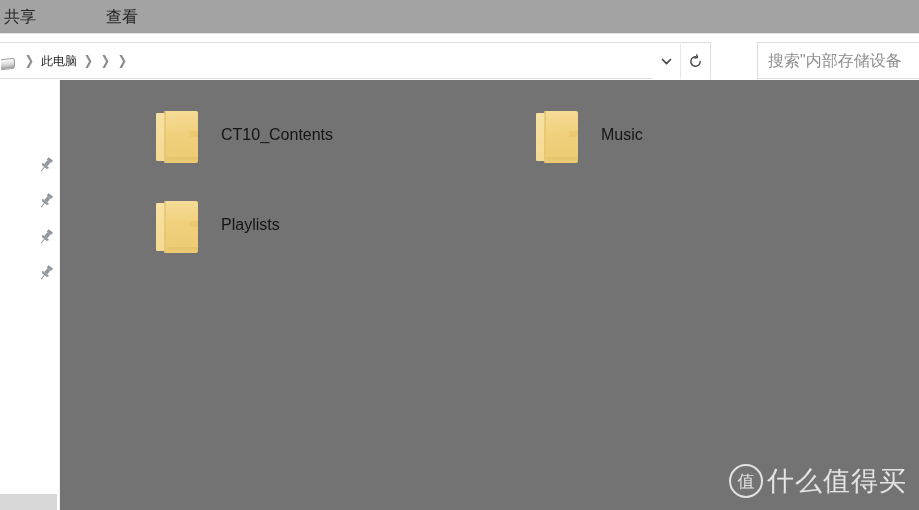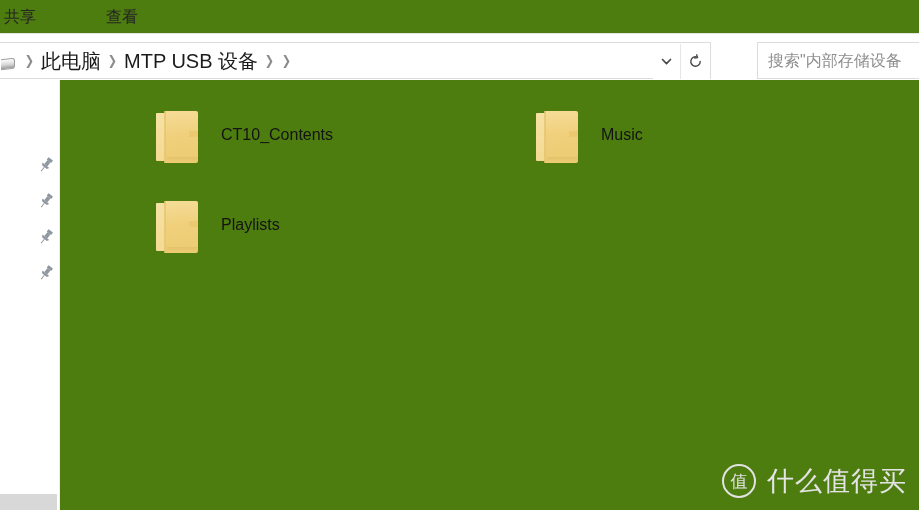--- a/index.html
+++ b/index.html
@@ -16,21 +16,21 @@
     color: #1a1a1a;
     -webkit-font-smoothing: antialiased;
   }
 
   
   .ribbon {
     position: absolute;
     left: 0; top: 0;
     width: 919px;
     height: 34px;
-    background: #4d7c0f;
+    background: #a3a3a3;
     border-bottom: 1px solid #e3e3e3;
     box-sizing: border-box;
   }
   .ribbon-tab {
     position: absolute;
     top: 5px;
     font-size: 16px;
     line-height: 24px;
     color: #262626;
     white-space: nowrap;
@@ -82,21 +82,21 @@
     text-align: center;
     color: #8b8b8b;
     font-size: 13px;
     line-height: 1;
     font-weight: bold;
     transform: scaleX(0.85);
     user-select: none;
   }
   .crumb {
     flex: 0 0 auto;
-    font-size: 20px;
+    font-size: 12px;
     line-height: 20px;
     color: #1b1b1b;
     white-space: nowrap;
     padding: 2px 3px;
     cursor: default;
   }
   .addr-controls {
     position: absolute;
     right: 0; top: 0;
     height: 37px;
@@ -179,21 +179,21 @@
     height: 16px;
     background: #d8d8d8;
   }
 
   
   .content-pane {
     position: absolute;
     left: 60px; top: 80px;
     width: 859px;
     height: 430px;
-    background: #4d7c0f;
+    background: #737373;
     overflow: hidden;
   }
   .file-item {
     position: absolute;
     display: flex;
     align-items: center;
     height: 70px;
     cursor: default;
   }
   .file-item.i0 { left: 93px;  top: 20px;  }
@@ -272,21 +272,21 @@
     border-radius: 50%;
     display: flex;
     align-items: center;
     justify-content: center;
     font-size: 17px;
     line-height: 1;
     color: #e2e2e2;
     font-family: "DejaVu Sans", sans-serif;
   }
   .wm-text {
-    margin-left: 11px;
+    margin-left: 4px;
     font-size: 27px;
     line-height: 30px;
     color: #e4e4e4;
     letter-spacing: 1px;
     font-family: Liberation Sans, sans-serif;
   }
 </style>
 </head>
 <body>
 
@@ -299,21 +299,20 @@
 
   <div class="address-box">
     <div class="addr-lead-icon">
       <div class="blob"></div>
     </div>
 
     <div class="crumb-sep">❯</div>
     <div class="crumb">此电脑</div>
 
     <div class="crumb-sep">❯</div>
-    <div class="crumb">MTP USB 设备</div>
 
     <div class="crumb-sep">❯</div>
 
     <div class="crumb-sep">❯</div>
 
     <div class="addr-controls">
       <div class="addr-btn">
         <svg width="13" height="13" viewBox="0 0 13 13" aria-hidden="true">
           <path d="M2.5 4.5 L6.5 8.6 L10.5 4.5" fill="none" stroke="#4a4a4a" stroke-width="1.7" stroke-linecap="round" stroke-linejoin="round"></path>
         </svg>

